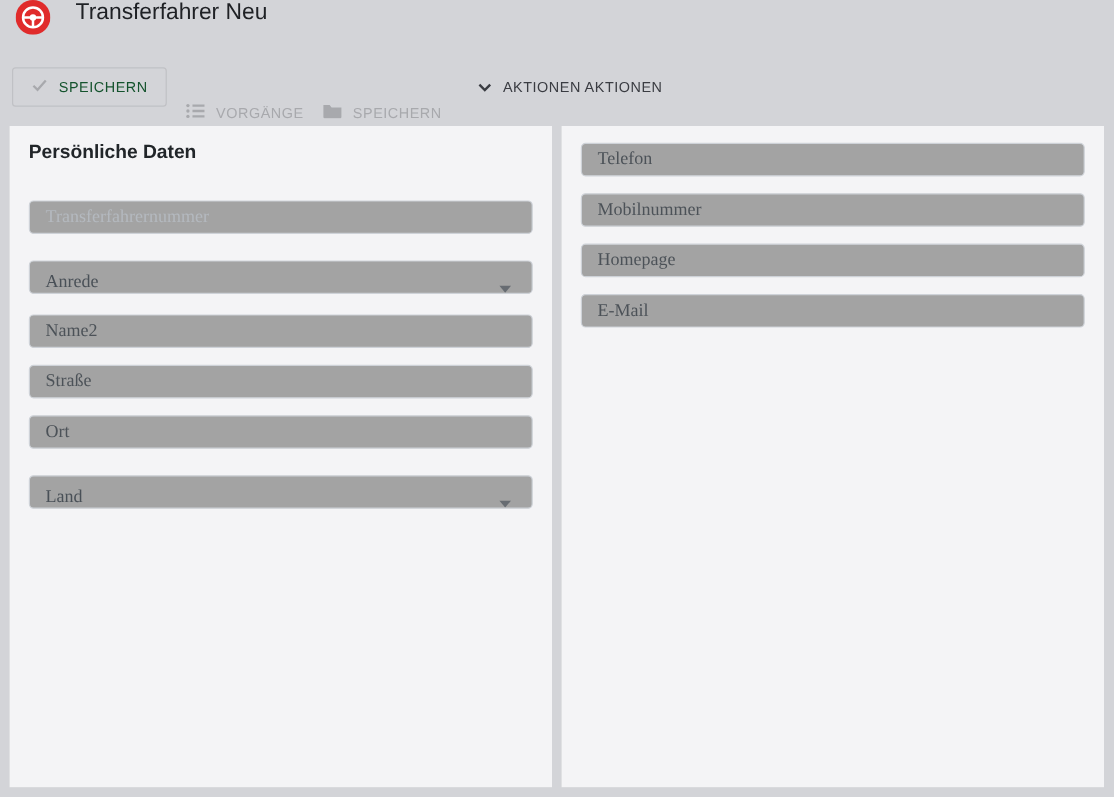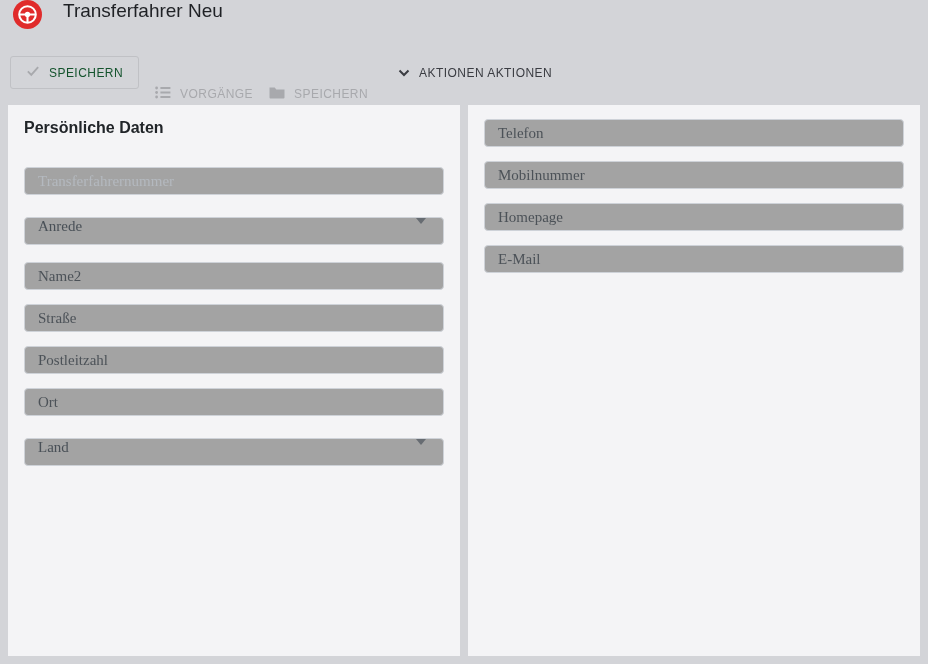--- a/index.html
+++ b/index.html
@@ -93,21 +93,21 @@
     color: #495057;
     font-family: Liberation Serif, serif;
     margin: 0 0 14px 0;
     outline: none;
   }
   input.field::placeholder { color: #4c5258; opacity: 1; }
   input.field.muted-ph::placeholder { color: #b4b9bf; }
 
   .select {
     display: flex;
-    align-items: flex-start;
+    align-items: flex-end;
     justify-content: space-between;
     cursor: pointer;
     margin-top: 22px;
     margin-bottom: 17px;
   }
   .select .select-label { color: #495057; }
   .caret { display: inline-flex; flex: none; margin-right: 4px; }
 </style>
 </head>
 <body>
@@ -178,21 +178,20 @@
         <span class="select-label">Anrede</span>
         <span class="caret">
           <svg width="10" height="6" viewBox="0 0 10 6" aria-hidden="true">
             <path d="M0 0 L10 0 L5 6 Z" fill="#676c72"></path>
           </svg>
         </span>
       </div>
 
       <input class="field" type="text" placeholder="Name2" style="">
       <input class="field" type="text" placeholder="Straße" style="">
-      <input class="field" type="text" placeholder="Postleitzahl" style="">
       <input class="field" type="text" placeholder="Ort" style="">
 
       <div class="field select">
         <span class="select-label">Land</span>
         <span class="caret">
           <svg width="10" height="6" viewBox="0 0 10 6" aria-hidden="true">
             <path d="M0 0 L10 0 L5 6 Z" fill="#676c72"></path>
           </svg>
         </span>
       </div>

